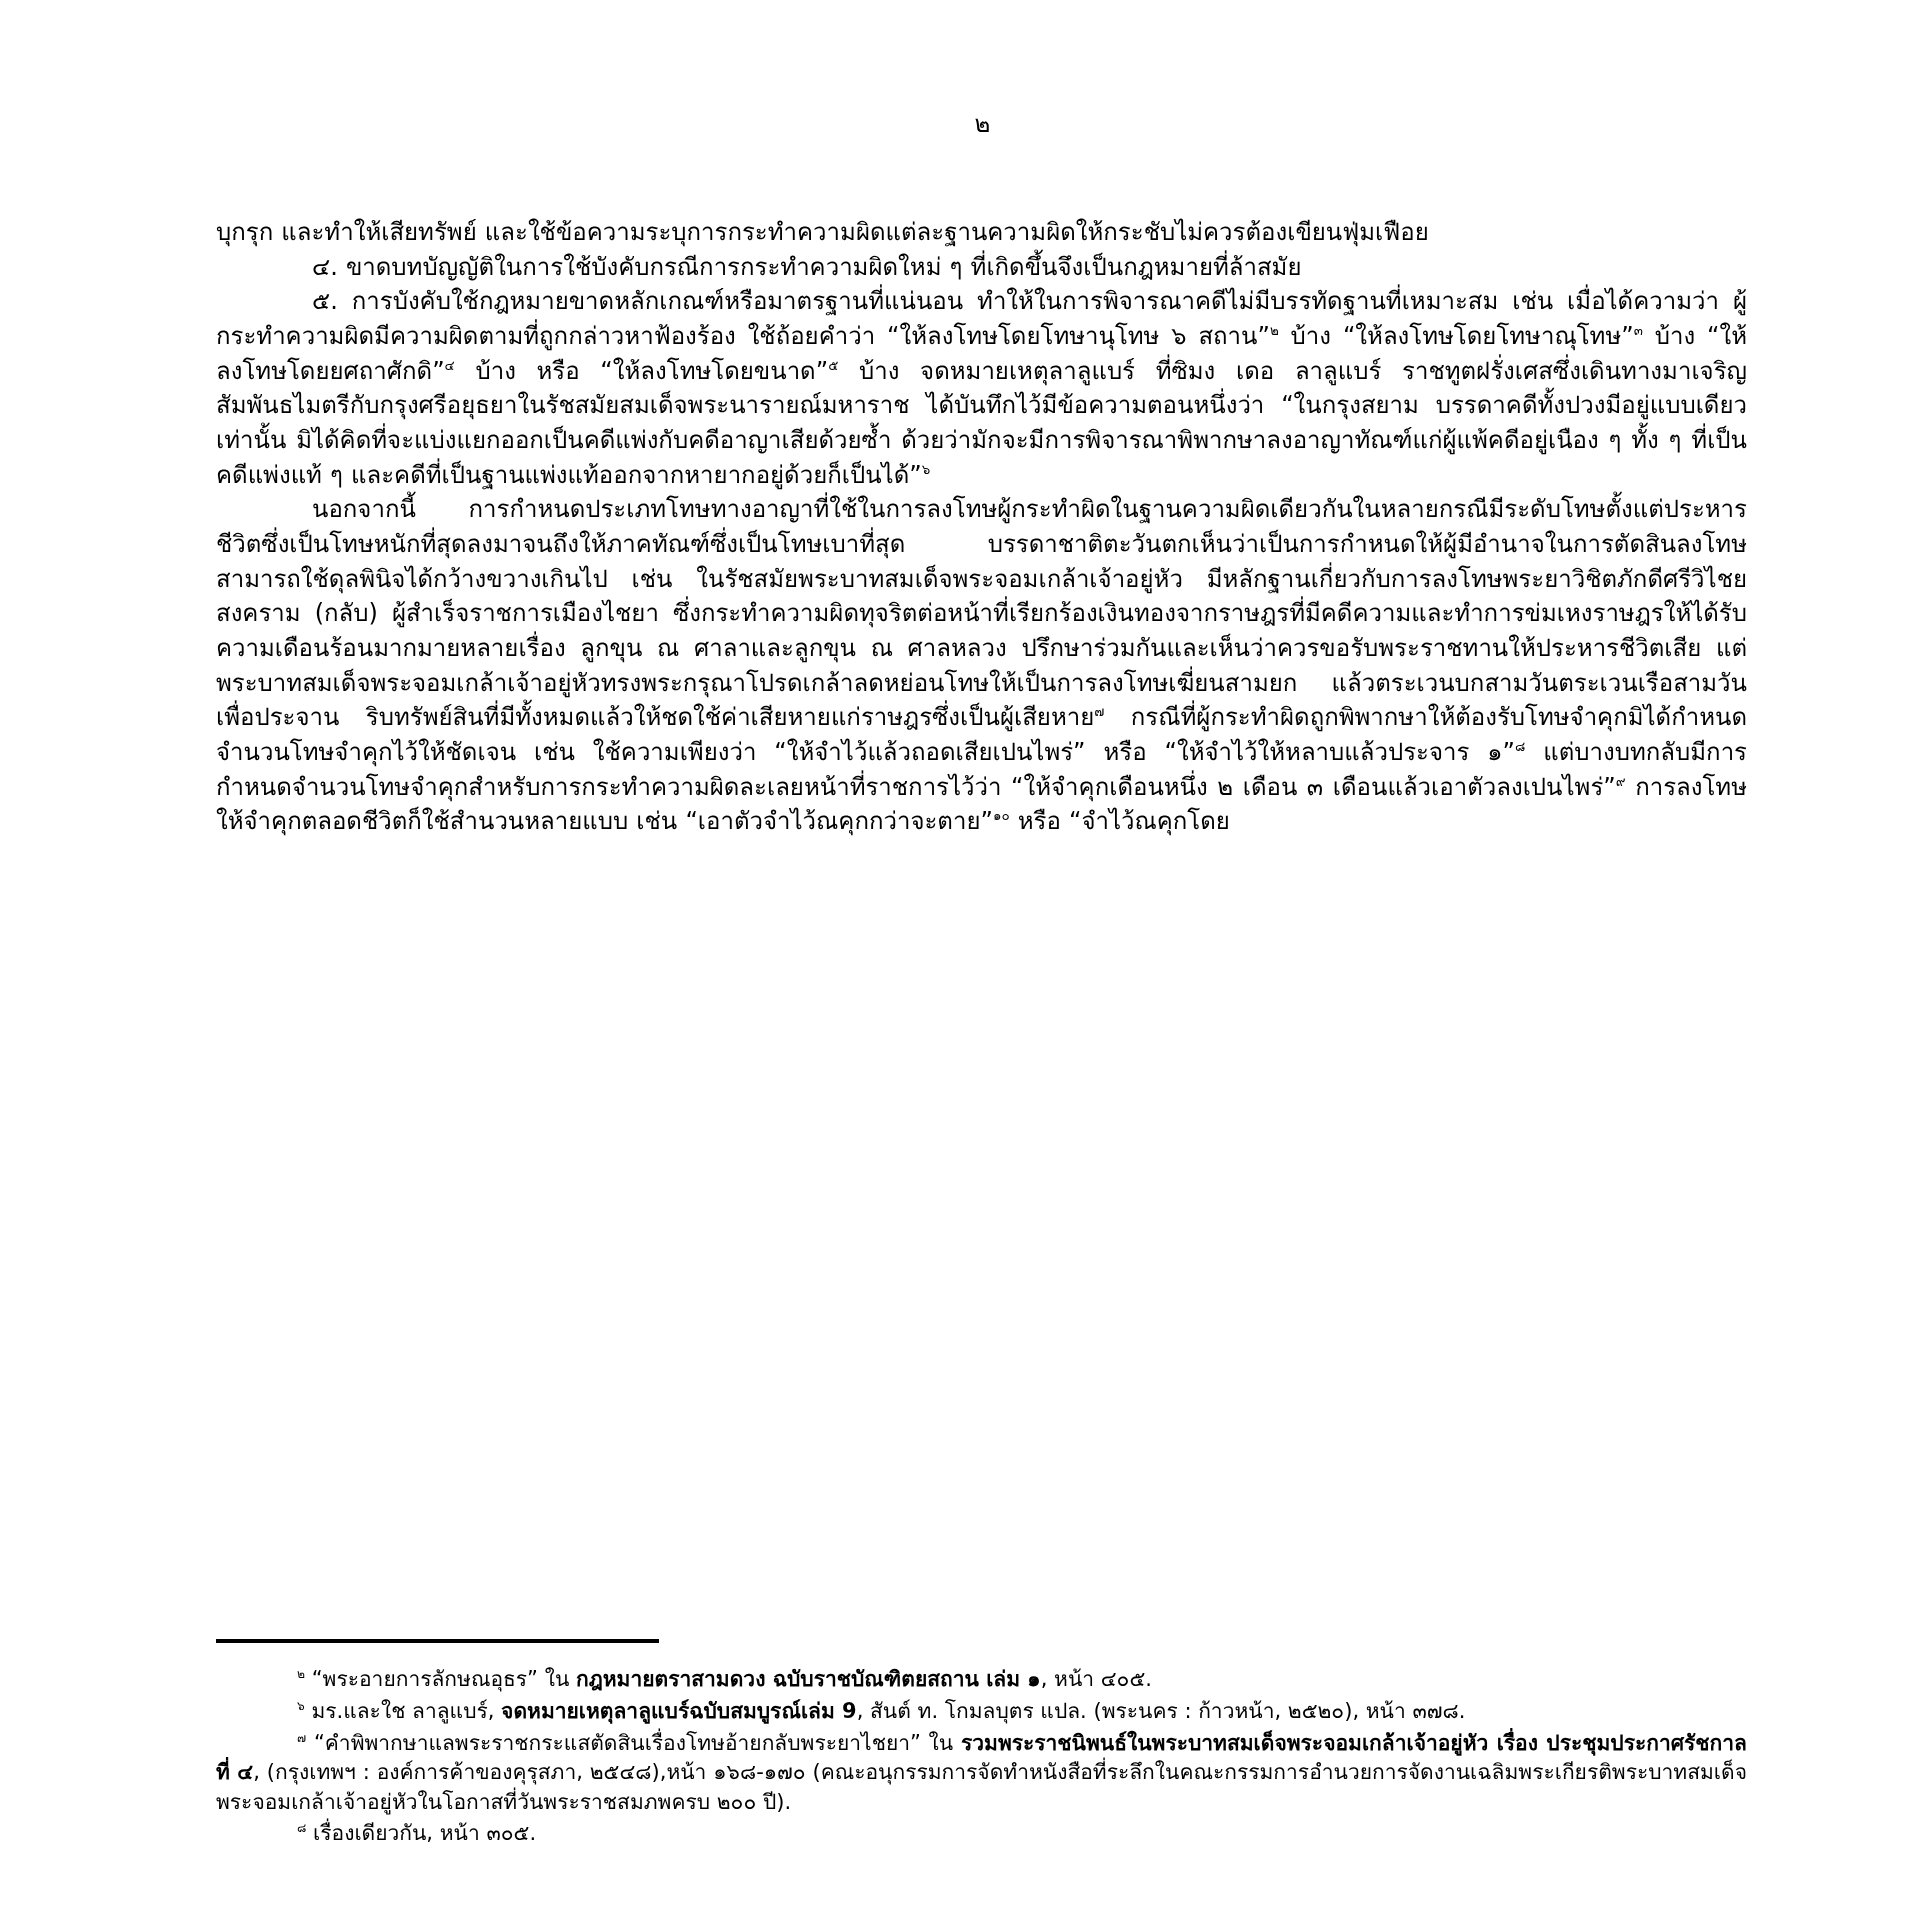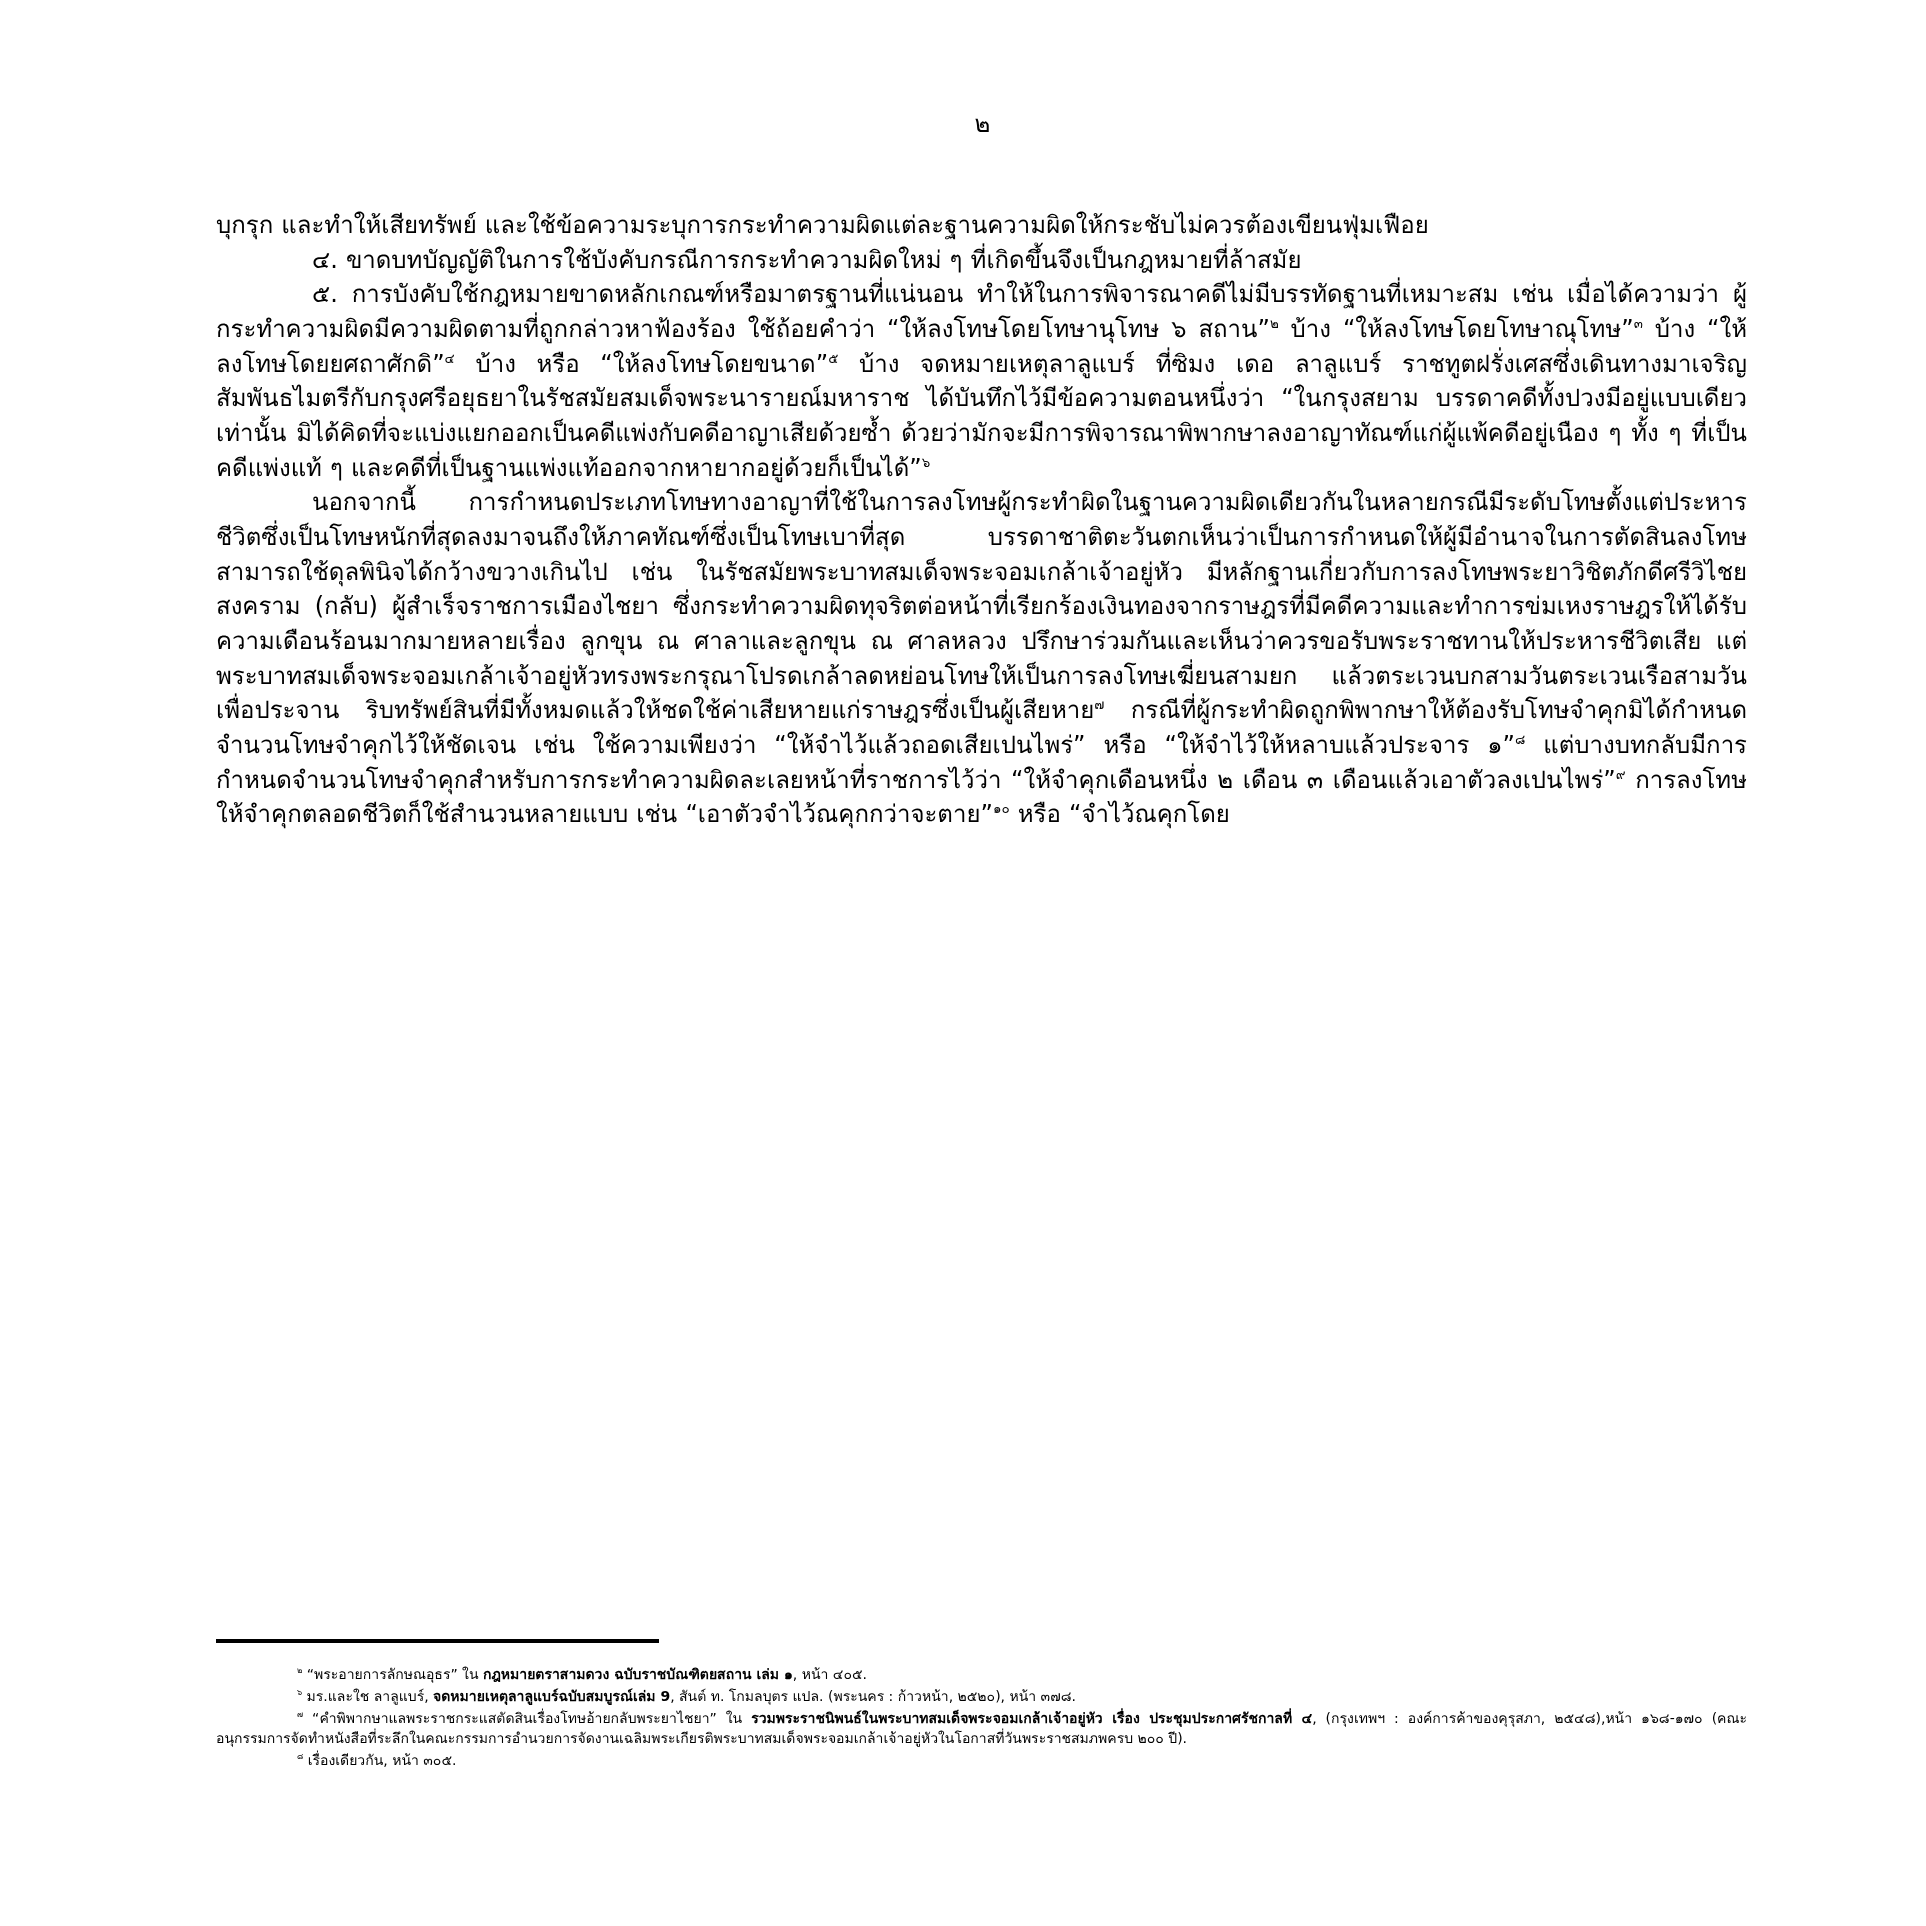--- a/index.html
+++ b/index.html
@@ -29,21 +29,21 @@
     width: 1965px;
     text-align: center;
     font-size: 24px;
     line-height: 1;
     font-family: "DejaVu Sans", sans-serif;
   }
   
   .body-block {
     position: absolute;
     left: 216px;
-    top: 208px;
+    top: 215px;
     width: 1531px;
   }
   .para {
     font-size: 24px;
     line-height: 1.445;
     text-align: justify;
     text-justify: inter-word;
     margin: 0;
     word-spacing: 0.02em;
     font-family: "DejaVu Sans", sans-serif;
@@ -64,21 +64,21 @@
     top: 1639px;
     width: 1531px;
   }
   .fn-rule {
     width: 443px;
     height: 4.2px;
     background: #000000;
     margin: 0 0 22.3px 0;
   }
   .fn {
-    font-size: 14px;
+    font-size: 21px;
     line-height: 1.40;
     text-align: justify;
     margin: 0 0 2.3px 0;
     font-family: "DejaVu Sans", sans-serif;
     text-align-last: left;
   }
   .fn-ind { text-indent: 81px; }
   .fn .b { font-weight: bold; }
   .fn .sup {
     font-size: 0.58em;

